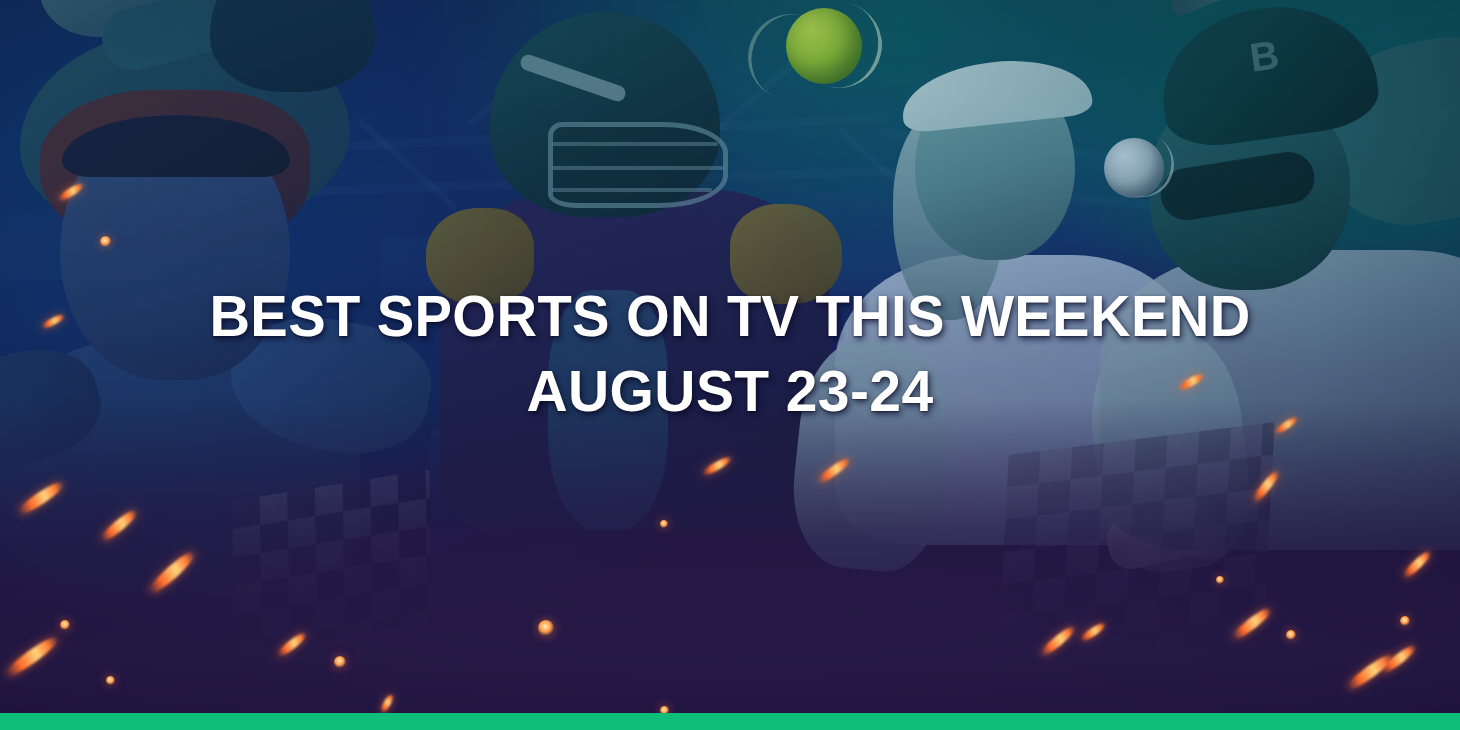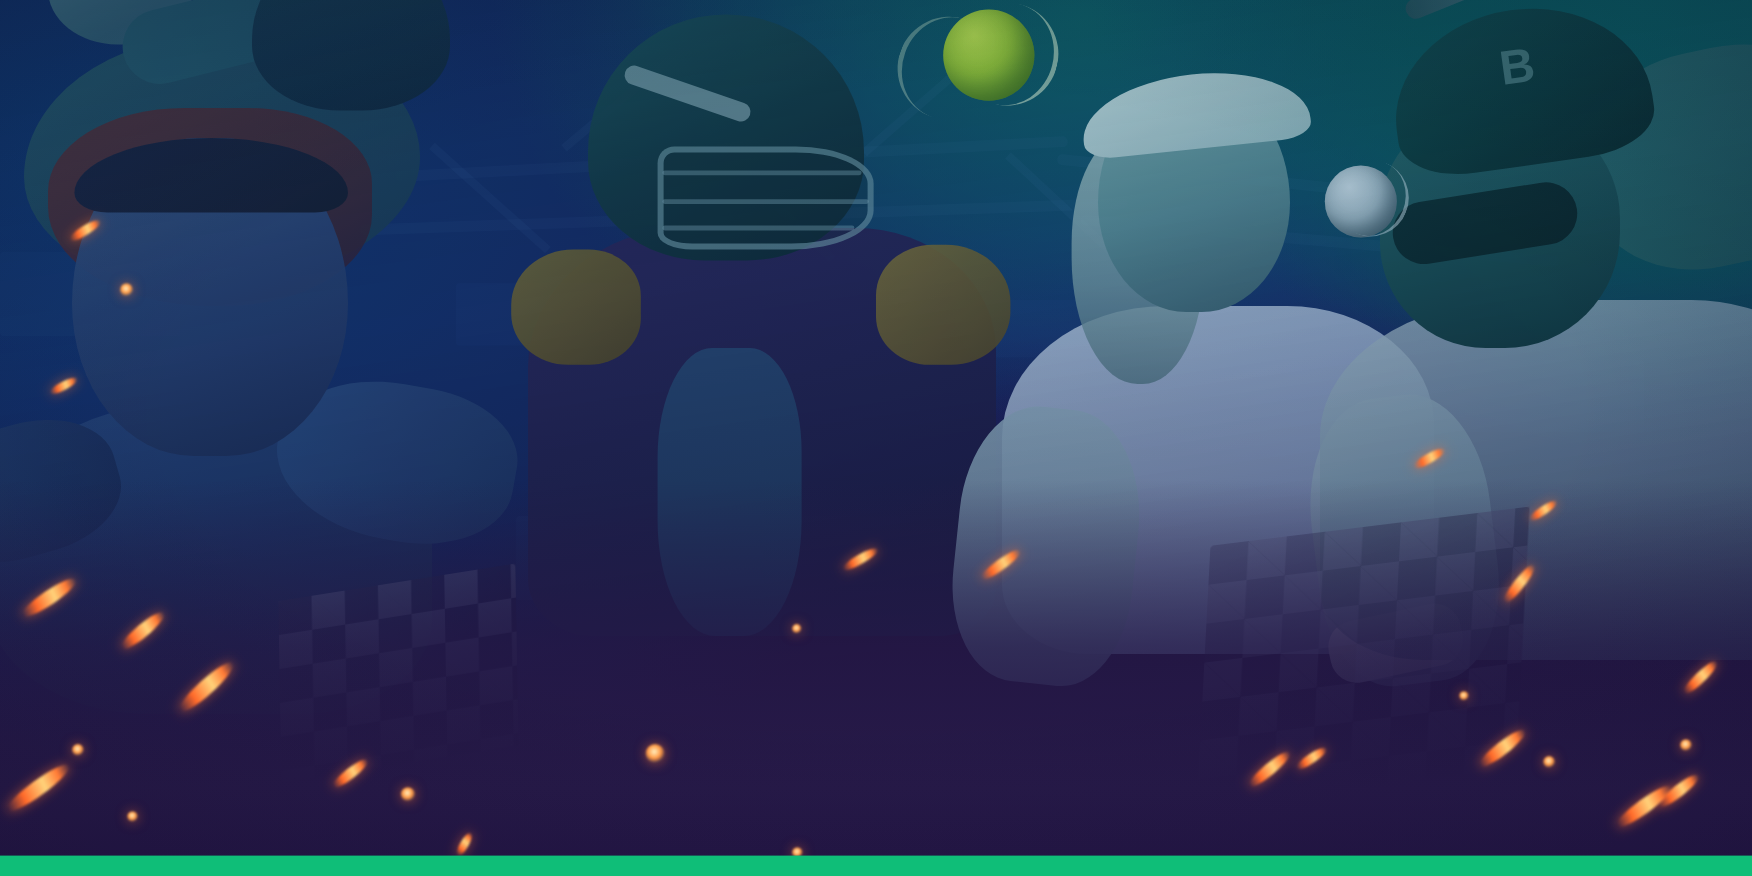--- a/index.html
+++ b/index.html
@@ -464,16 +464,20 @@
     <div class="ember" style="left:1378px; top:654px; width:42px; height:10px; transform:rotate(-38deg);"></div>
     <div class="ember" style="left:1342px; top:666px; width:56px; height:12px; transform:rotate(-36deg);"></div>
     <div class="ember dot" style="left:1400px; top:616px; width:10px; height:10px;"></div>
     <div class="ember" style="left:1398px; top:560px; width:38px; height:9px;  transform:rotate(-44deg);"></div>
     <div class="ember" style="left:1176px; top:378px; width:30px; height:8px;  transform:rotate(-30deg);"></div>
     <div class="ember" style="left:1272px; top:422px; width:28px; height:7px;  transform:rotate(-34deg);"></div>
     <div class="ember dot" style="left:1216px; top:576px; width:8px;  height:8px;"></div>
     <div class="ember" style="left:376px; top:700px; width:22px; height:7px;  transform:rotate(-60deg);"></div>
   </div>
 
+  <div class="title-wrap">
+    <div class="title-line" id="title-line-1">BEST SPORTS ON TV THIS WEEKEND</div>
+    <div class="title-line" id="title-line-2">AUGUST 23-24</div>
+  </div>
 
   <div id="accent-bar"></div>
 
 </div>
 
 </body></html>

